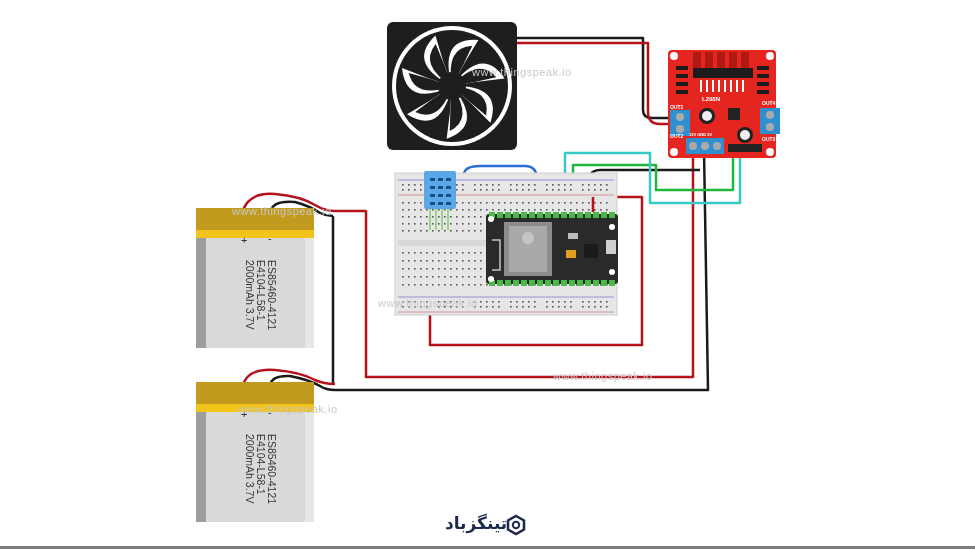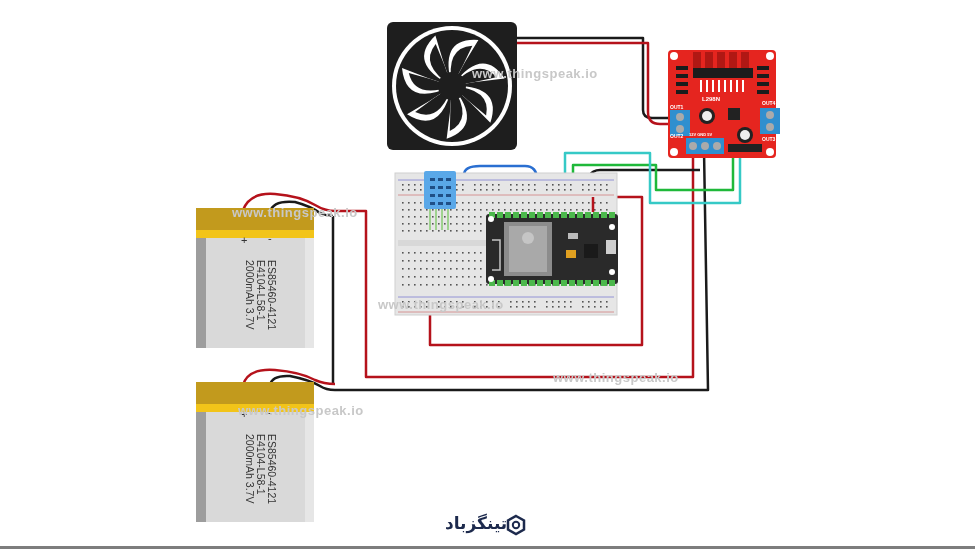--- a/index.html
+++ b/index.html
@@ -2,21 +2,21 @@
 <html><head>
 <meta charset="utf-8">
 <style>
   html, body { margin: 0; padding: 0; background: #ffffff; }
   body { width: 975px; height: 549px; position: relative; overflow: hidden;
          font-family: "Liberation Sans", sans-serif; }
   #canvas { position: absolute; left: 0; top: 0; }
   .bottom-bar { position: absolute; left: 0; bottom: 0; width: 975px; height: 3px; background: #7d7d7d; }
   .logo { position: absolute; left: 445px; top: 513px; display: flex; align-items: flex-end; gap: 4px; }
   .logo-text { font-family: "DejaVu Sans", sans-serif; font-weight: bold; font-size: 17px; color: #1d2a4d; direction: rtl; }
-  .watermark { position: absolute; font-size: 13px; color: #c8c8c8; letter-spacing: 0.5px; font-weight: bold; }
+  .watermark { position: absolute; font-size: 11px; color: #c8c8c8; letter-spacing: 0.5px; }
   .batt-label { position: absolute; transform: rotate(90deg); transform-origin: left top;
                 font-size: 10.5px; line-height: 11px; color: #333; white-space: nowrap; }
   .polarity { position: absolute; font-size: 11px; color: #333; }
   .module-text { position: absolute; font-size: 5px; color: #ffffff; font-weight: bold; }
 </style>
 </head>
 <body>
 
 <svg id="canvas" width="975" height="549" viewBox="0 0 975 549">
 

